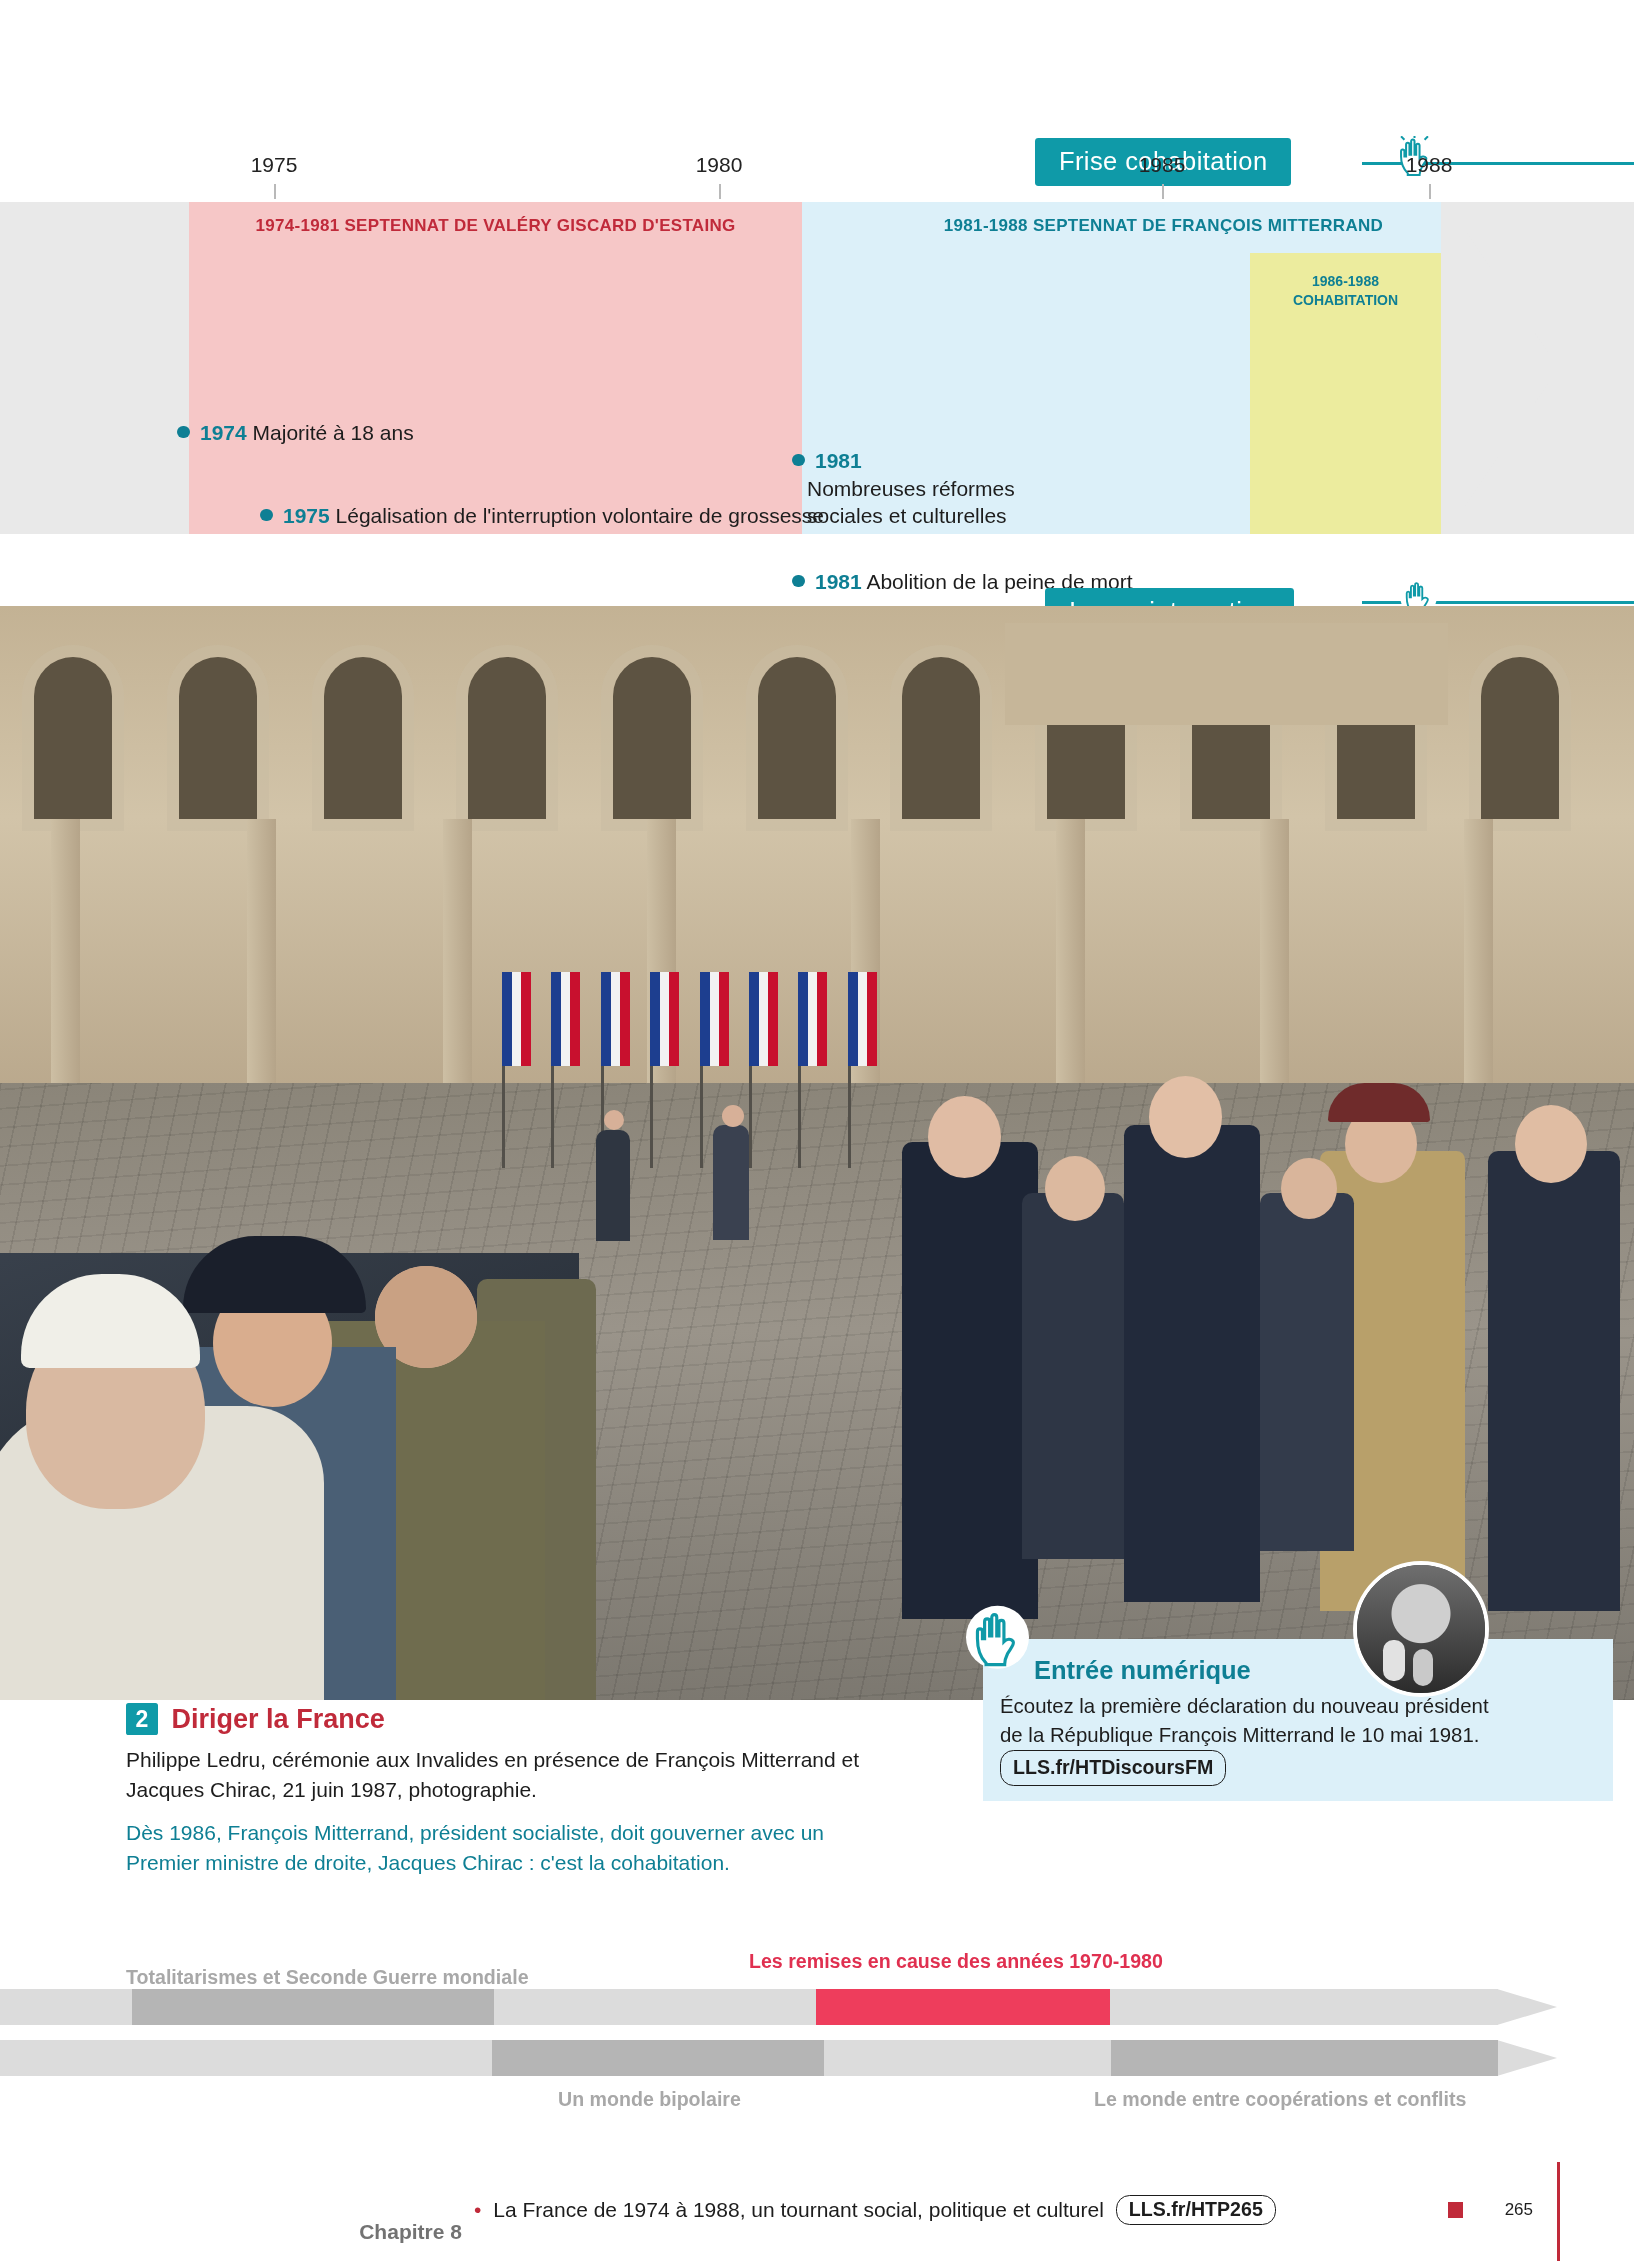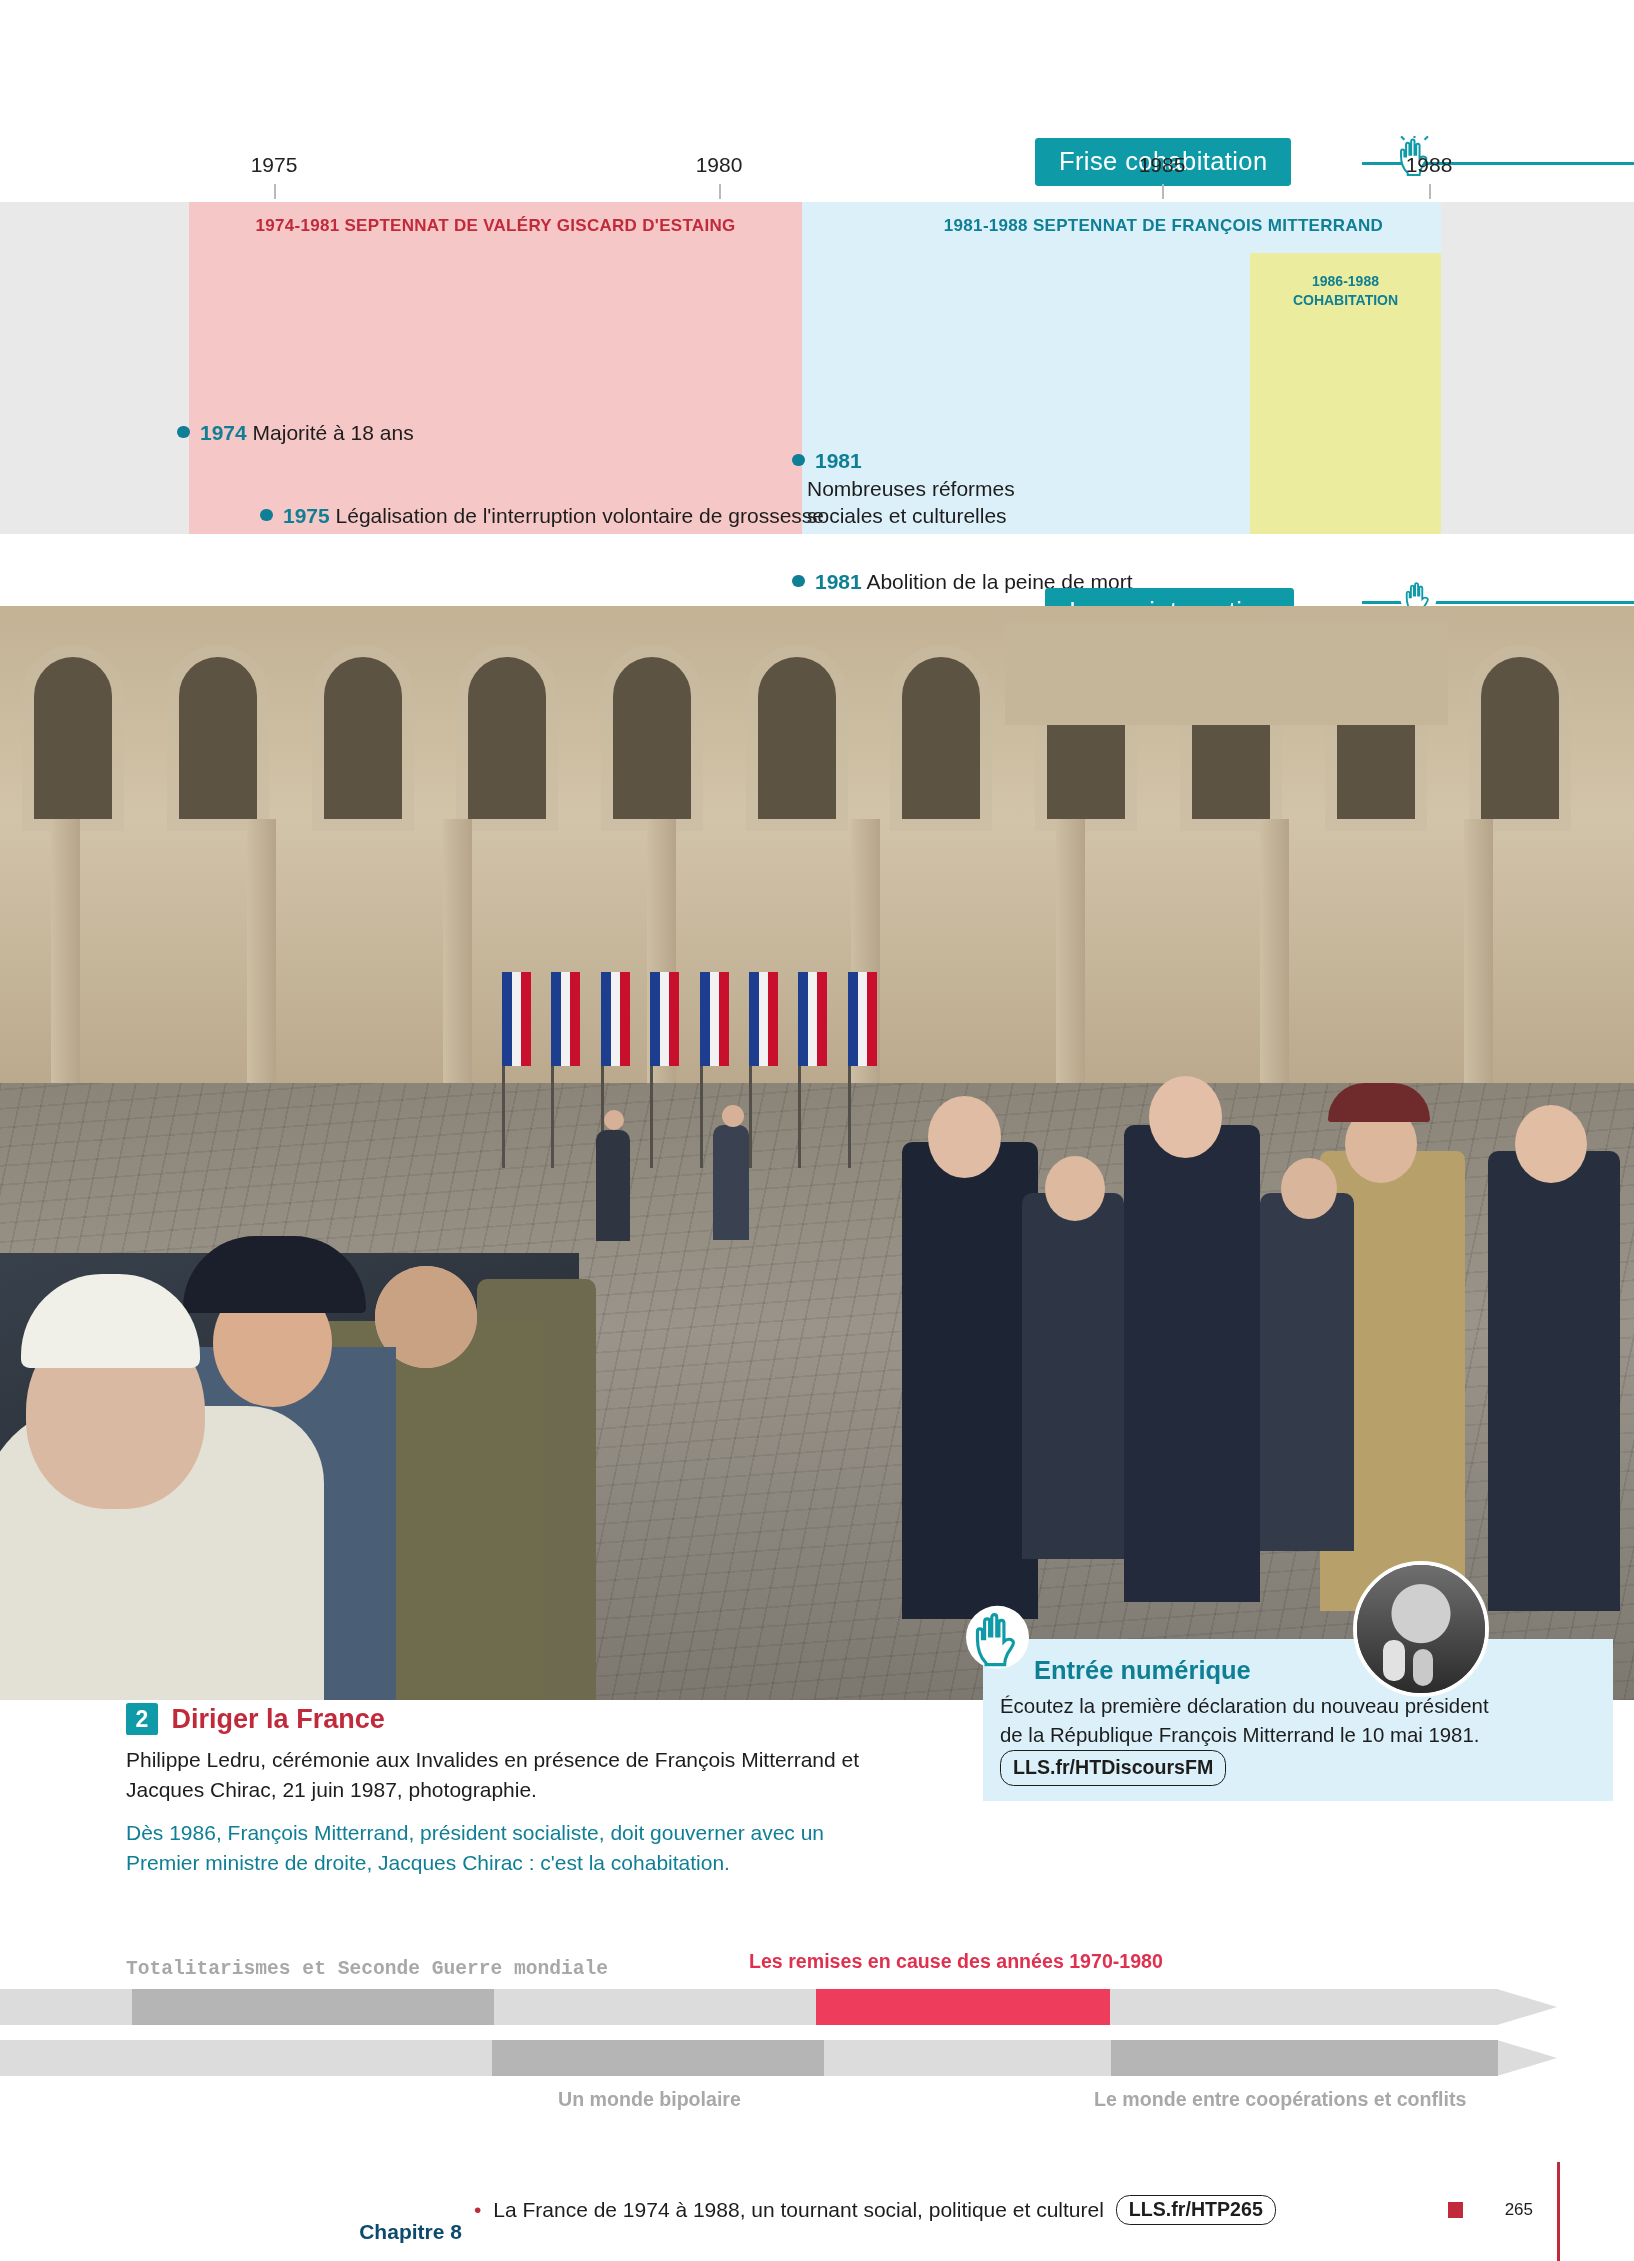--- a/index.html
+++ b/index.html
@@ -399,21 +399,21 @@
     left: 0; top: 2180px;
     width: 1635px;
     height: 60px;
     display: flex;
     align-items: center;
     justify-content: center;
     gap: 12px;
     font-size: 21px;
     color: #1d1d1d;
   }
-  .footer .chap { color: #0c4a6e; font-weight: bold; margin-top: 44px; }
+  .footer .chap { color: #737373; font-weight: bold; margin-top: 44px; }
   .footer .sep { color: #c02a3a; }
   .page-num {
     position: absolute;
     right: 102px;
     font-size: 17px;
     color: #1d1d1d;
   }
   .page-mark {
     position: absolute;
     right: 172px;
@@ -631,21 +631,21 @@
   <div class="caption">
     <div class="cap-head">
       <div class="cap-num">2</div>
       <div class="cap-title">Diriger la France</div>
     </div>
     <div class="cap-desc">Philippe Ledru, cérémonie aux Invalides en présence de François Mitterrand et Jacques Chirac, 21 juin 1987, photographie.</div>
     <div class="cap-note">Dès 1986, François Mitterrand, président socialiste, doit gouverner avec un Premier ministre de droite, Jacques Chirac : c'est la cohabitation.</div>
   </div>
 
   <div class="bottom-nav">
-    <div class="bn-label grey" style="left:126px; top:8px;font-family:Liberation Mono, monospace;">Totalitarismes et Seconde Guerre mondiale</div>
+    <div class="bn-label grey" style="left:126px; top:16px;">Totalitarismes et Seconde Guerre mondiale</div>
     <div class="bn-label red" style="left:749px; top:0;">Les remises en cause des années 1970-1980</div>
 
     <div class="bn-track" style="left:0; top:39px; width:1498px;"></div>
     <div class="bn-track-arrow" style="left:1497px; top:39px;"></div>
     <div class="bn-fill grey" style="left:132px; top:39px; width:362px;"></div>
     <div class="bn-fill red" style="left:816px; top:39px; width:294px;"></div>
 
     <div class="bn-track" style="left:0; top:90px; width:1498px;"></div>
     <div class="bn-track-arrow" style="left:1497px; top:90px;"></div>
     <div class="bn-fill grey" style="left:492px; top:90px; width:332px;"></div>

